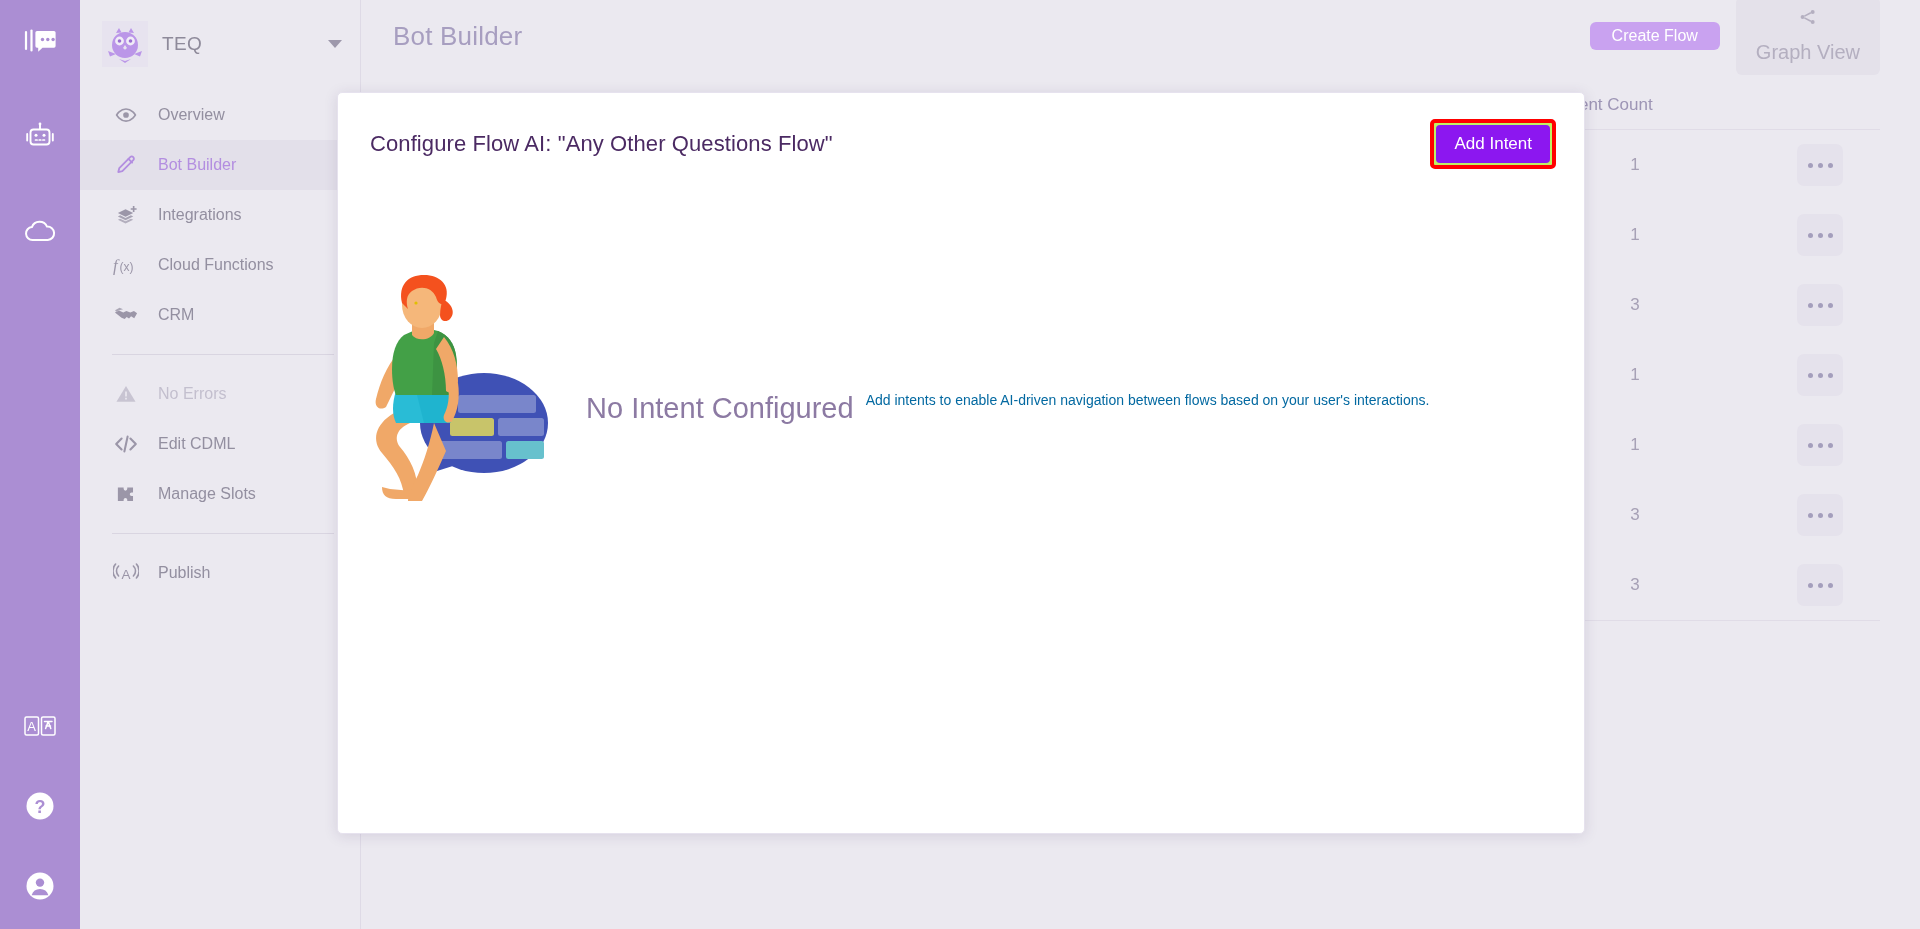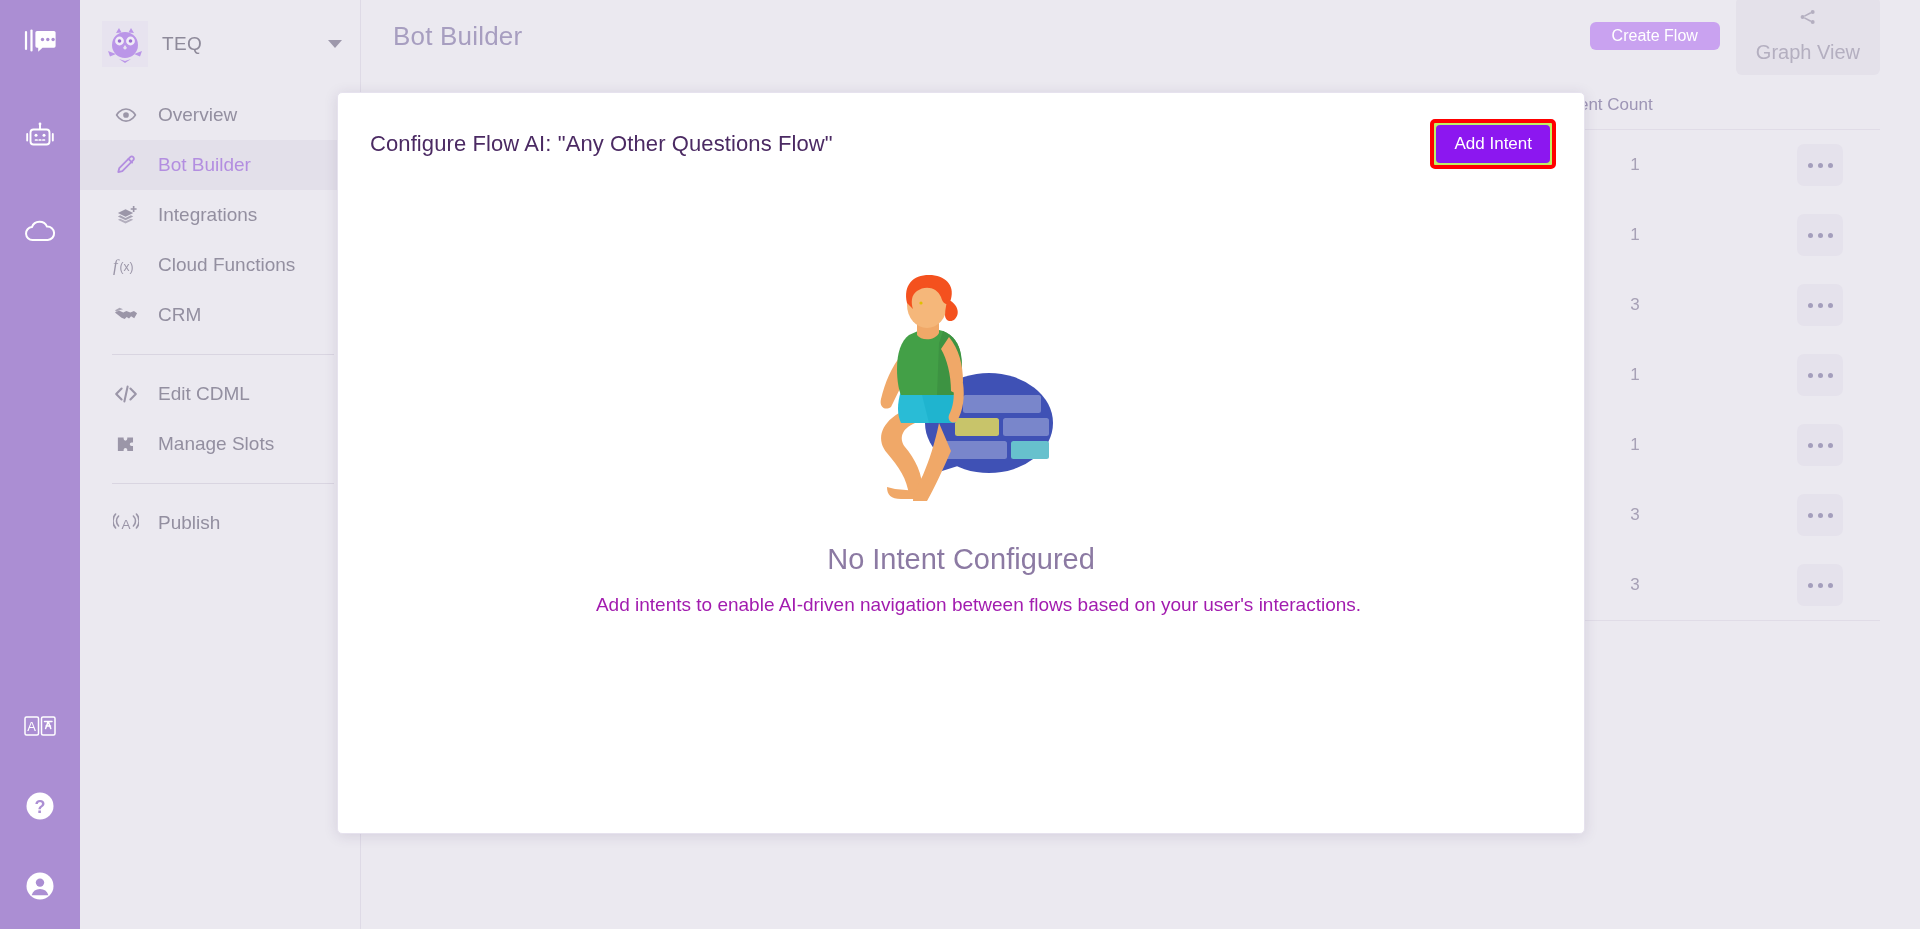--- a/index.html
+++ b/index.html
@@ -43,21 +43,21 @@
   }
   .brand-caret { width: 0; height: 0; border-left: 7px solid transparent; border-right: 7px solid transparent; border-top: 8px solid #9d98ab; }
 
   .navlist { margin-top: 18px; }
   .navitem {
     display: flex; align-items: center;
     height: 50px; margin: 0 0 0 0; padding-left: 32px;
     cursor: pointer; position: relative;
   }
   .navitem .nav-ico { width: 28px; flex: 0 0 28px; display: flex; align-items: center; justify-content: center; color: #9b96a8; }
-  .navitem .nav-label { margin-left: 18px; font-size: 19px; color: #938fa0; white-space: nowrap; }
+  .navitem .nav-label { margin-left: 18px; font-size: 16px; color: #938fa0; white-space: nowrap; }
   .navitem.active { background: #e3e0ea; }
   .navitem.active .nav-ico { color: #b38ee0; }
   .navitem.active .nav-label { color: #b38ee0; }
   .navitem.disabled .nav-ico { color: #c8c4d2; }
   .navitem.disabled .nav-label { color: #c3bfce; }
   .nav-sep { height: 1px; background: #d9d5e1; margin: 14px 26px 14px 32px; }
 
   
   .main { position: absolute; left: 361px; top: 0; right: 0; bottom: 0; background: #ebe9f0; }
   .topbar {
@@ -111,25 +111,25 @@
   }
   .btn-add-intent {
     background: #8c17f0; color: #ffffff; border: none;
     font-size: 17px; font-family: inherit;
     padding: 9px 18px; border-radius: 4px; cursor: pointer;
     display: block;
   }
 
   .empty {
     position: absolute; left: 0; right: 0; top: 180px;
-    display: flex; flex-direction: column; align-items: center;
+    display: flex; align-items: center; gap: 12px;
   }
   .empty-illu { width: 236px; height: 236px; }
   .empty-title { margin-top: 34px; font-size: 29px; color: #8c7aa3; font-weight: 400; }
-  .empty-sub { margin-top: 18px; font-size: 19px; color: #a21caf; margin-left: 35px; }
+  .empty-sub { margin-top: 18px; font-size: 14px; color: #0369a1; }
 </style>
 </head>
 <body>
 
 <div id="app">
 
   <div class="rail">
     <div class="rail-top">
       <div class="rail-ico">
         <svg width="34" height="30" viewBox="0 0 34 30" fill="none" stroke="#ffffff" stroke-width="2.2">
@@ -257,20 +257,29 @@
           <svg width="24" height="20" viewBox="0 0 26 20" fill="currentColor">
             <path d="M1 7.4 L5.4 5 l4.6 2.2 3.4 -1.4 4.3 1.6 3.9 -1.8 3.4 2.6 -3.1 5.2 -3.4 -2 -2.2 2.3 -2.6 -1.4 -2.1 2 -3.4 -1.3 z"></path>
             <path d="M9.8 3.8 L6 2.2 1.2 4.8 2.3 6.6 5.6 4.9 z" opacity=".8"></path>
           </svg>
         </span>
         <span class="nav-label">CRM</span>
       </div>
 
       <div class="nav-sep"></div>
 
+      <div class="navitem disabled">
+        <span class="nav-ico">
+          <svg width="22" height="22" viewBox="0 0 24 24" fill="currentColor">
+            <path d="M12 3.2 L22.4 20.4 H1.6 z"></path>
+            <path d="M11.1 9.4 h1.8 v5.4 h-1.8 z M11.1 16.2 h1.8 v1.8 h-1.8 z" fill="#ebe9f0"></path>
+          </svg>
+        </span>
+        <span class="nav-label">No Errors</span>
+      </div>
 
       <div class="navitem">
         <span class="nav-ico">
           <svg width="24" height="22" viewBox="0 0 24 22" fill="none" stroke="currentColor" stroke-width="2.1" stroke-linecap="round" stroke-linejoin="round">
             <path d="M7.6 5.5 L2.2 11 l5.4 5.5"></path>
             <path d="M16.4 5.5 L21.8 11 l-5.4 5.5"></path>
             <path d="M13.6 3.6 L10.4 18.4"></path>
           </svg>
         </span>
         <span class="nav-label">Edit CDML</span>

